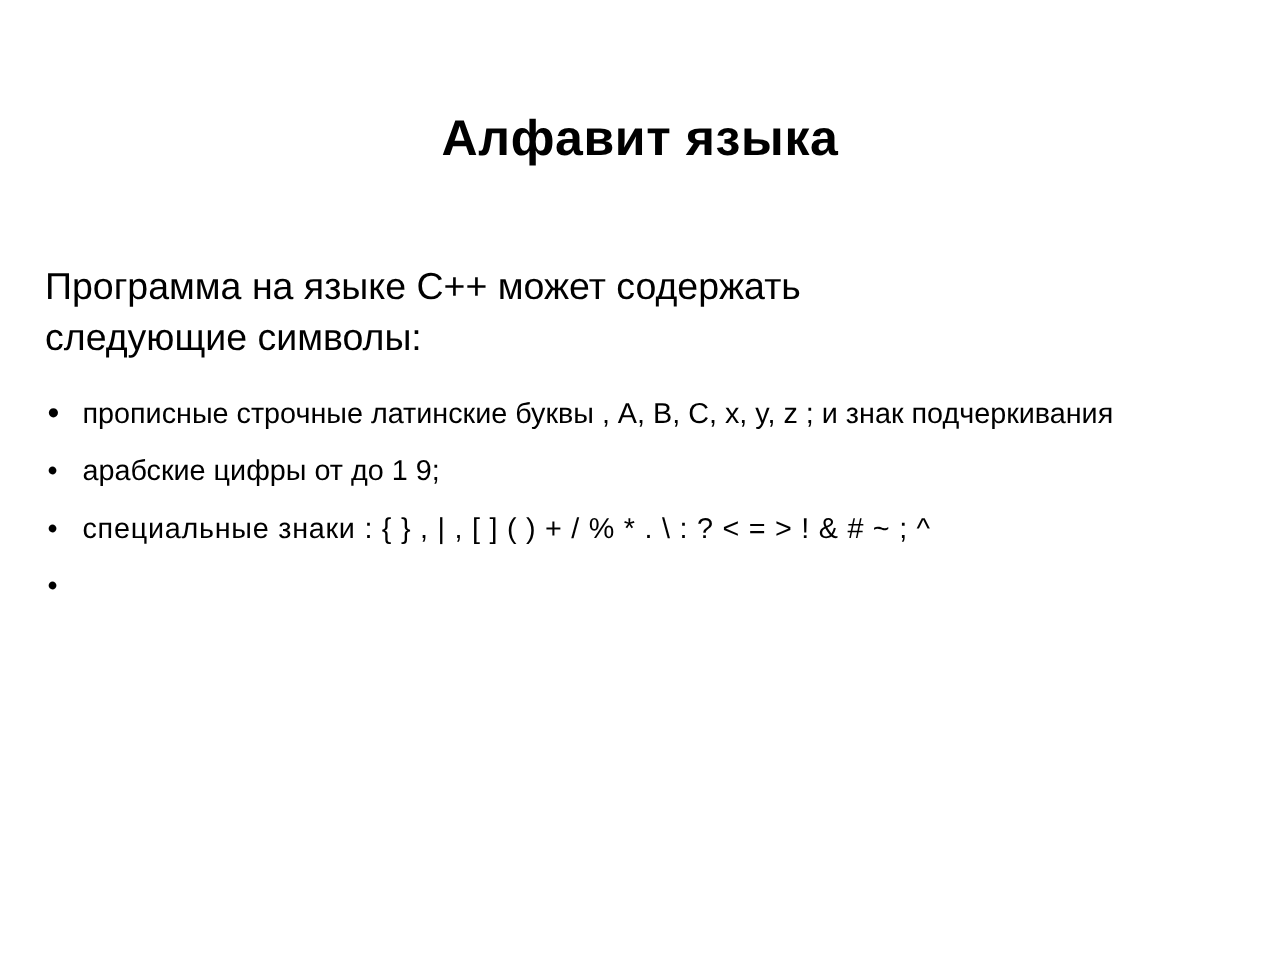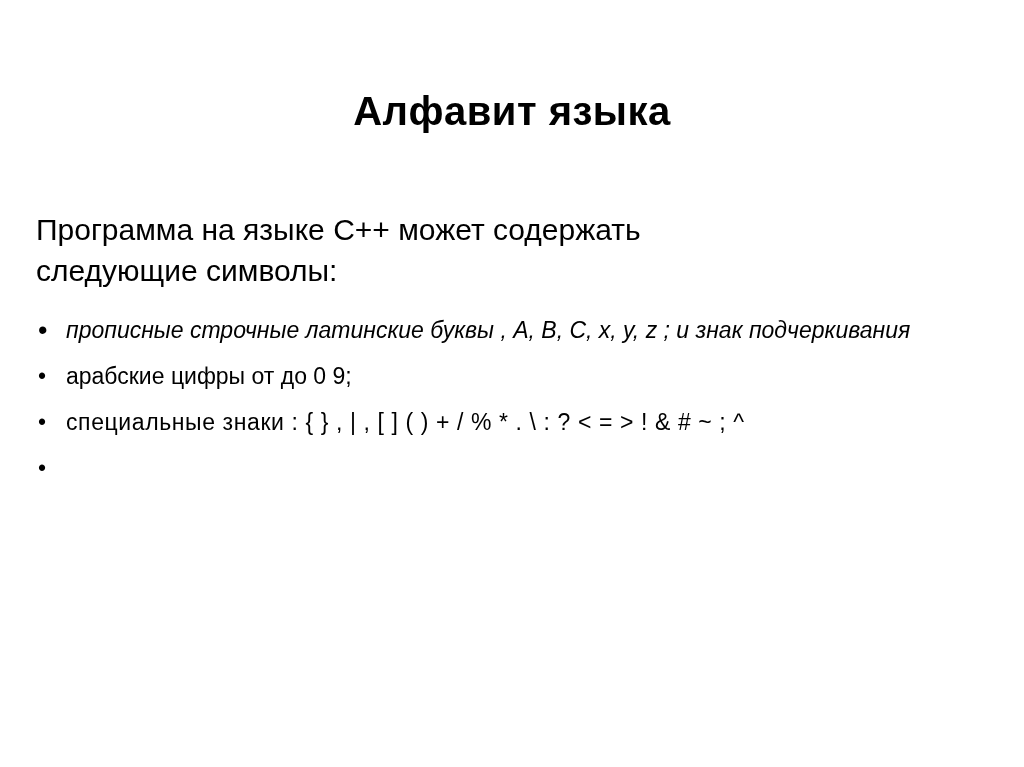--- a/index.html
+++ b/index.html
@@ -67,21 +67,20 @@
   }
   .bullets li.first {
     font-size: 23px;
   }
   .bullets li.first .dot {
     font-size: 27px;
     line-height: 1.25;
   }
   .bullets li.first .txt {
     display: block;
-    font-style: italic;
   }
   .spaced {
     letter-spacing: 0.6px;
   }
 </style>
 </head>
 <body>
 
 <div class="slide">
 
@@ -93,21 +92,21 @@
 
     <ul class="bullets">
 
       <li class="first">
         <span class="dot">•</span>
         <span class="txt"> прописные строчные латинские буквы , A, B, C, x, y, z ; и знак подчеркивания</span>
       </li>
 
       <li>
         <span class="dot">•</span>
-        <span class="txt">арабские цифры от до 0 9;</span>
+        <span class="txt">арабские цифры от до 1 9;</span>
       </li>
 
       <li>
         <span class="dot">•</span>
         <span class="txt spaced">специальные знаки :  { } ,  | ,  [ ] ( ) +  / % * . \  : ? &lt; = &gt; ! &amp; # ~ ; ^</span>
       </li>
 
       <li>
         <span class="dot">•</span>
       </li>

